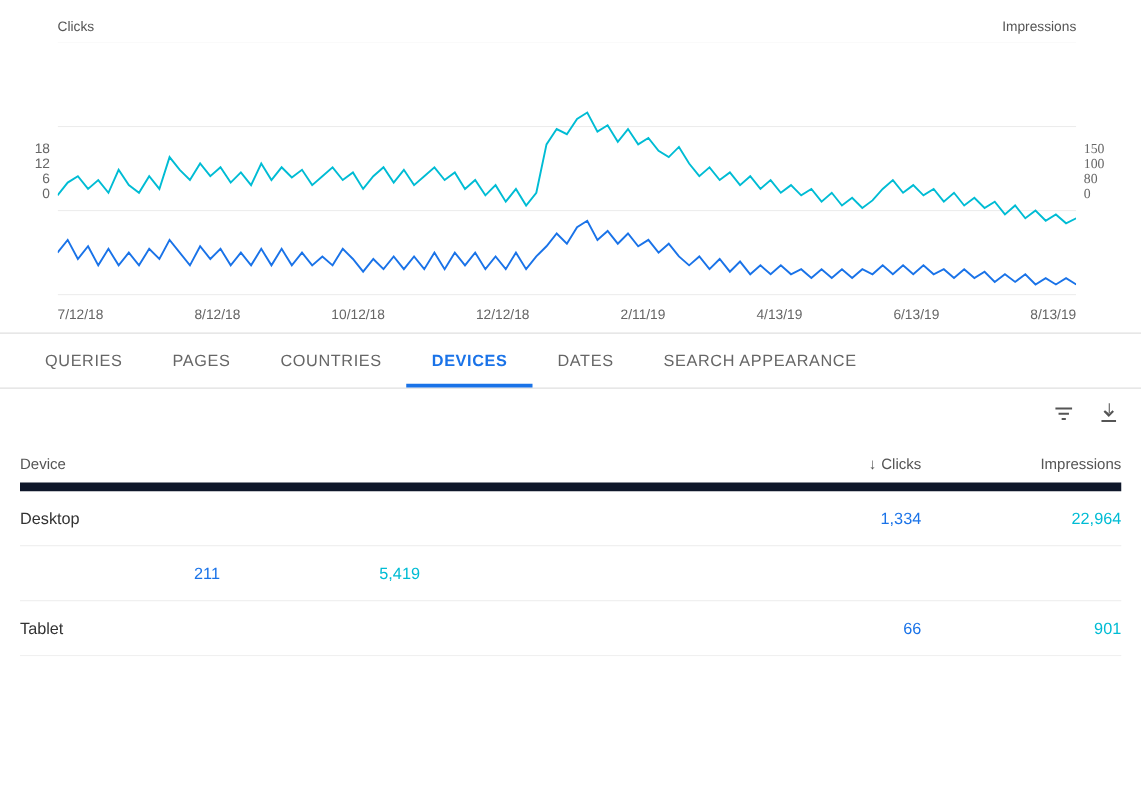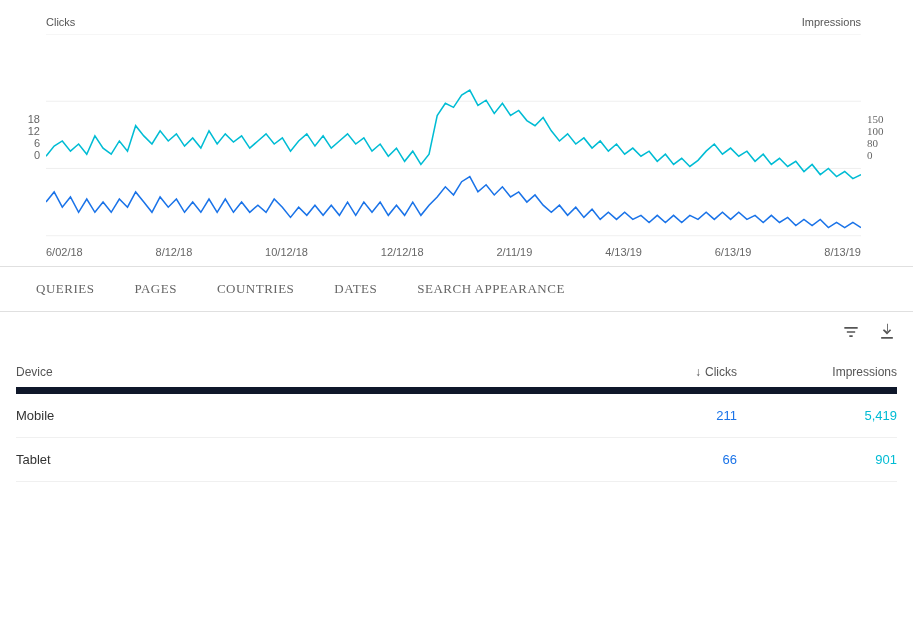--- a/index.html
+++ b/index.html
@@ -91,21 +91,20 @@
 
     .tab {
       padding: 14px 20px;
       font-size: 13px;
       color: #666;
       cursor: pointer;
       letter-spacing: 0.5px;
       text-transform: uppercase;
       font-weight: 500;
       position: relative;
-      font-family: Liberation Serif, serif;
     }
 
     .tab.active {
       color: #1a73e8;
       font-weight: 600;
     }
 
     .tab.active::after {
       content: '';
       position: absolute;
@@ -218,35 +217,36 @@
 
     <div class="y-axis-right">
       <span>150</span>
       <span>100</span>
       <span>80</span>
       <span>0</span>
     </div>
   </div>
 
   <div class="x-axis-labels">
-    <span>6/02/18</span>
+    <span>7/12/18</span>
     <span>8/12/18</span>
     <span>10/12/18</span>
     <span>12/12/18</span>
     <span>2/11/19</span>
     <span>4/13/19</span>
     <span>6/13/19</span>
     <span>8/13/19</span>
   </div>
 </div>
 
 <div class="tabs-section">
   <div class="tab">QUERIES</div>
   <div class="tab">PAGES</div>
   <div class="tab">COUNTRIES</div>
+  <div class="tab active">DEVICES</div>
   <div class="tab">DATES</div>
   <div class="tab">SEARCH APPEARANCE</div>
 </div>
 
 <div class="table-section">
 
   <div class="toolbar">
     <span class="toolbar-icon" title="Filter">
       <svg width="20" height="20" viewBox="0 0 24 24" fill="#555">
           <path d="M4 6h16v2H4zm3 5h10v2H7zm3 5h4v2h-4z"></path>
@@ -261,23 +261,27 @@
 
   <div class="table-header">
     <div class="col-device">Device</div>
     <div class="col-clicks">
       <span class="sort-arrow">↓</span>
       <span>Clicks</span>
     </div>
     <div class="col-impressions">Impressions</div>
   </div>
 
-
   <div class="table-row">
-    <div class="row-device">Mobile</div>
+    <div class="row-device">Desktop</div>
+    <div class="row-clicks col-clicks">1,334</div>
+    <div class="row-impressions col-impressions">22,964</div>
+  </div>
+
+  <div class="table-row">
     <div class="row-clicks col-clicks">211</div>
     <div class="row-impressions col-impressions">5,419</div>
   </div>
 
   <div class="table-row">
     <div class="row-device">Tablet</div>
     <div class="row-clicks col-clicks">66</div>
     <div class="row-impressions col-impressions">901</div>
   </div>
 </div>

